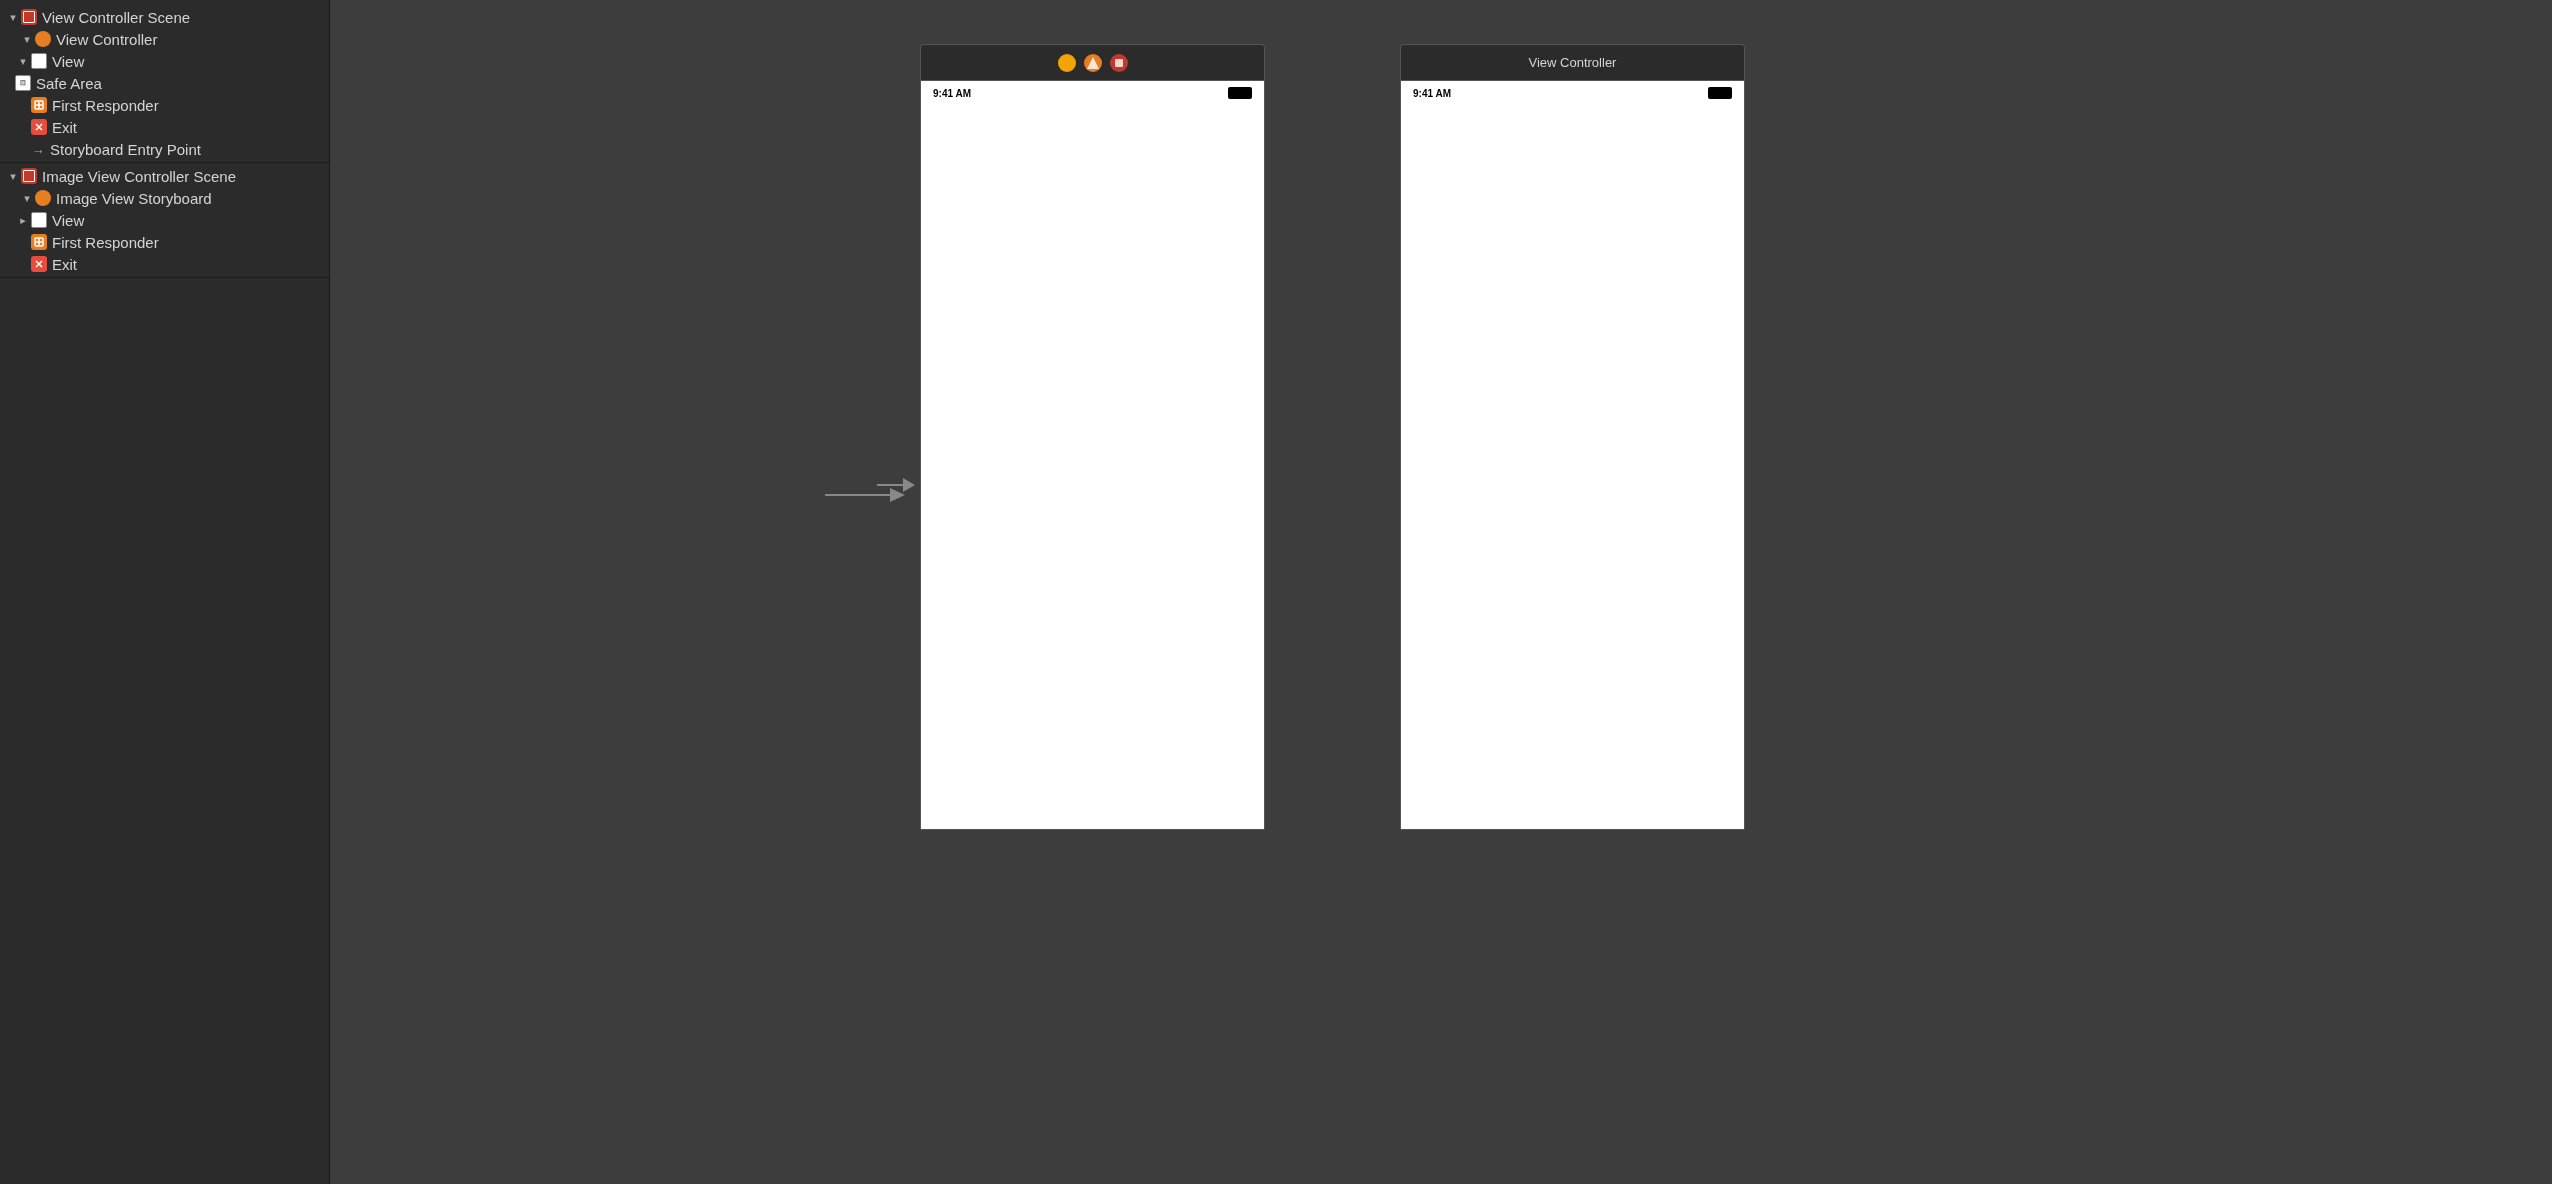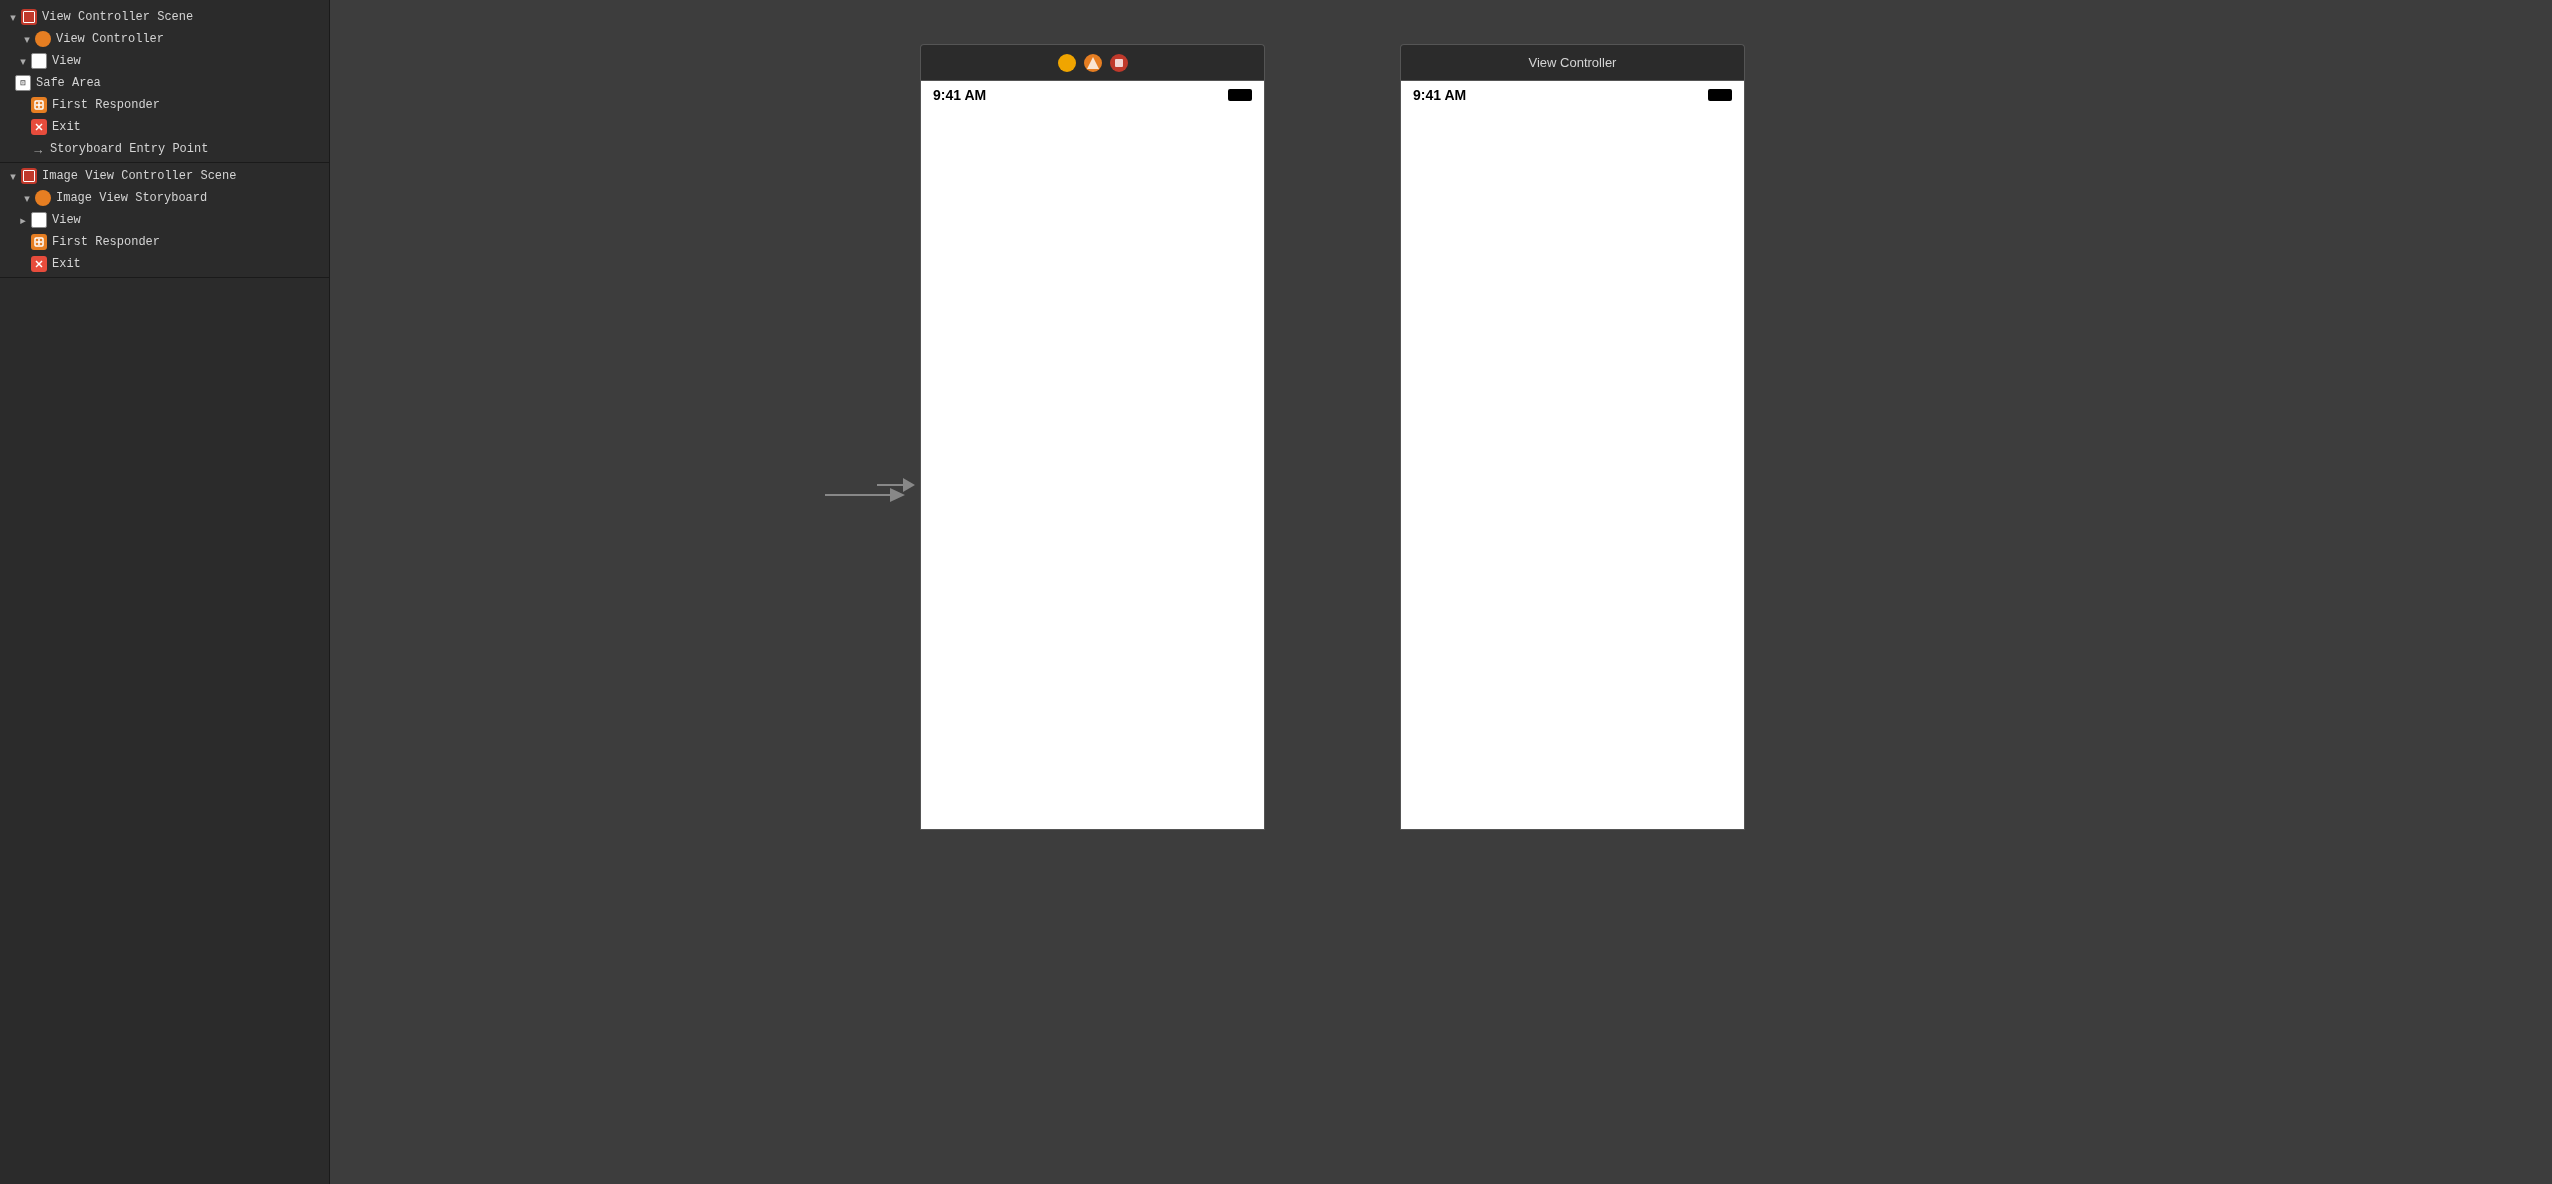--- a/index.html
+++ b/index.html
@@ -162,22 +162,21 @@
       align-items: center;
       justify-content: center;
       flex-shrink: 0;
       margin-right: 5px;
       color: #aaa;
       font-size: 13px;
     }
 
     .item-label {
       color: #d4d4d4;
-      font-size: 12px;
-      font-family: Liberation Mono, monospace;
+      font-size: 15px;
     }
 
     
     .canvas {
       flex: 1;
       background: #3d3d3d;
       position: relative;
       overflow: hidden;
     }
 
@@ -213,21 +212,21 @@
       border: 1px solid #555;
       position: relative;
     }
 
     .phone-status-bar {
       display: flex;
       justify-content: space-between;
       align-items: center;
       padding: 6px 12px;
       background: white;
-      font-size: 14px;
+      font-size: 10px;
       font-weight: 600;
       color: #000;
     }
 
     .phone-battery {
       width: 24px;
       height: 12px;
       background: #000;
       border-radius: 2px;
       position: relative;

